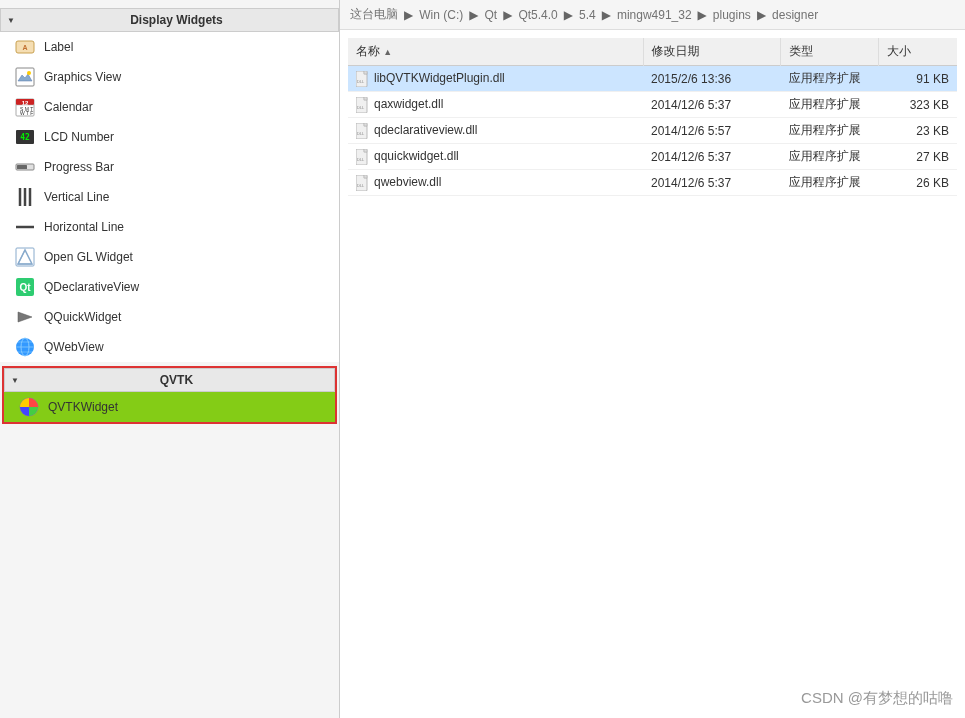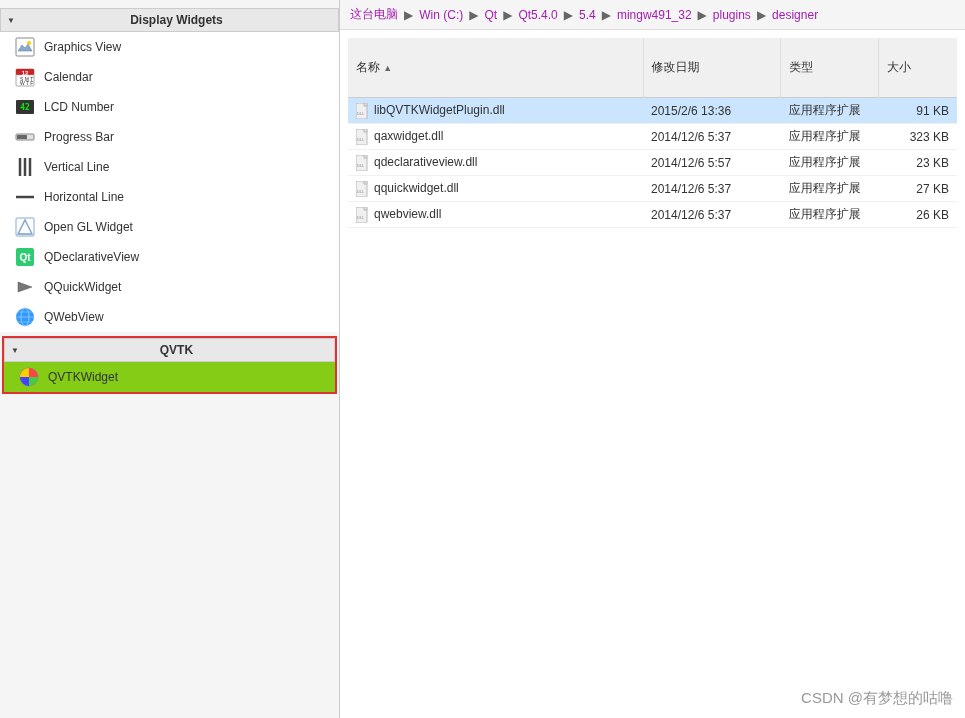--- a/index.html
+++ b/index.html
@@ -45,39 +45,39 @@
     .breadcrumb {
       display: flex;
       align-items: center;
       padding: 6px 10px;
       background: #f5f5f5;
       border-bottom: 1px solid #ddd;
       font-size: 12px;
       gap: 4px;
     }
     .breadcrumb-item {
-      color: #a21caf;
+      color: #737373;
     }
     .breadcrumb-sep {
       color: #666;
       margin: 0 2px;
     }
 
     
     .file-table {
       width: 100%;
       border-collapse: collapse;
     }
     .file-table thead tr {
       background: #f0f0f0;
       border-bottom: 1px solid #ccc;
     }
     .file-table th {
       text-align: left;
-      padding: 21px 8px;
+      padding: 5px 8px;
       font-weight: normal;
       font-size: 12px;
       color: #333;
       border-right: 1px solid #ddd;
     }
     .file-table th:last-child { border-right: none; }
     .file-table td {
       padding: 4px 8px;
       font-size: 12px;
       color: #333;
@@ -172,20 +172,29 @@
 
   <div class="left-panel">
 
     <div class="section-header">
       <span class="triangle">▼</span>
       <span class="section-header-label">Display Widgets</span>
     </div>
 
     <div>
 
+      <div class="widget-item">
+        <div class="widget-icon">
+          <svg width="20" height="20" viewBox="0 0 20 20">
+            <rect x="1" y="4" width="18" height="12" rx="2" fill="#f5deb3" stroke="#c8a050" stroke-width="1"></rect>
+            <text x="10" y="13" text-anchor="middle" font-size="7" fill="#c07030" font-weight="bold">A</text>
+          </svg>
+        </div>
+        <span class="widget-label">Label</span>
+      </div>
 
 
       <div class="widget-item">
         <div class="widget-icon">
           <svg width="20" height="20" viewBox="0 0 20 20">
             <rect x="1" y="1" width="18" height="18" rx="1" fill="white" stroke="#888" stroke-width="1"></rect>
             <path d="M3 14 L7 8 L10 11 L13 7 L17 14 Z" fill="#88aacc" stroke="#5577aa" stroke-width="0.5"></path>
             <circle cx="14" cy="6" r="2" fill="#ffcc00"></circle>
           </svg>
         </div>

